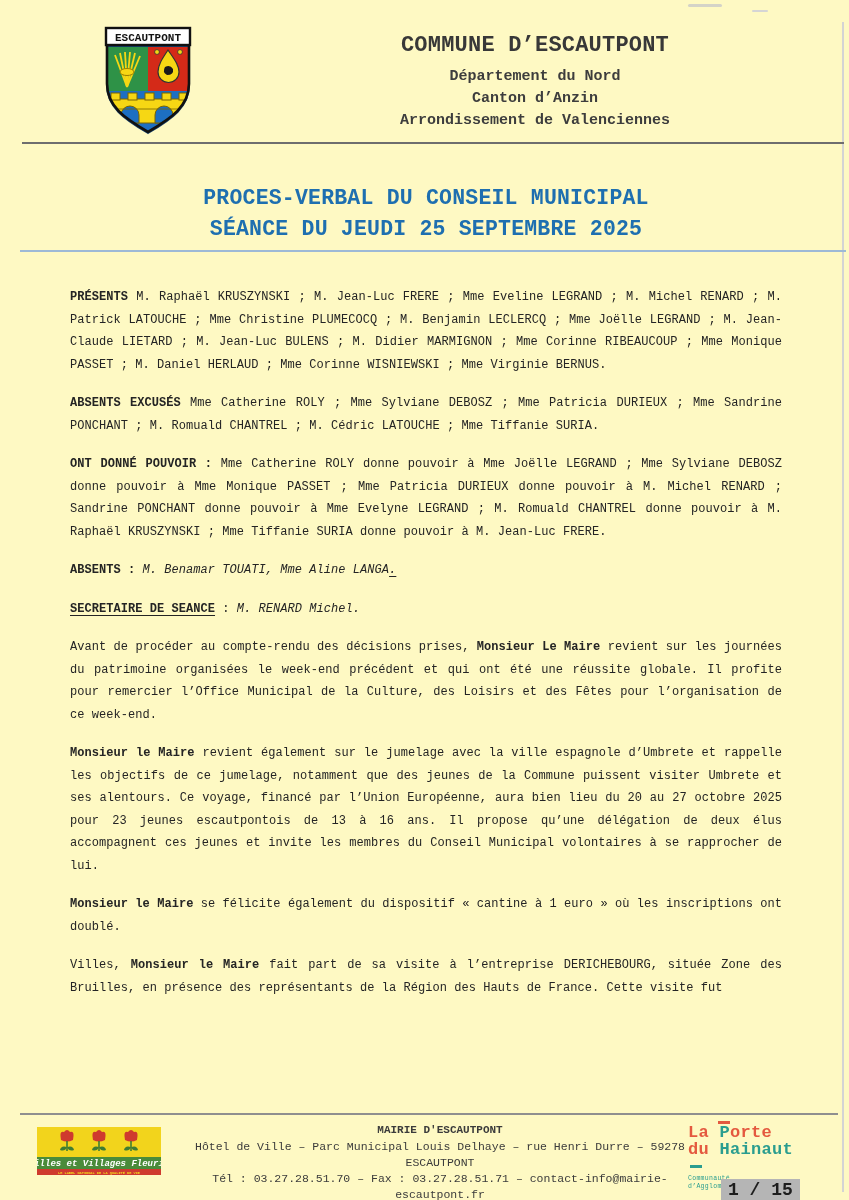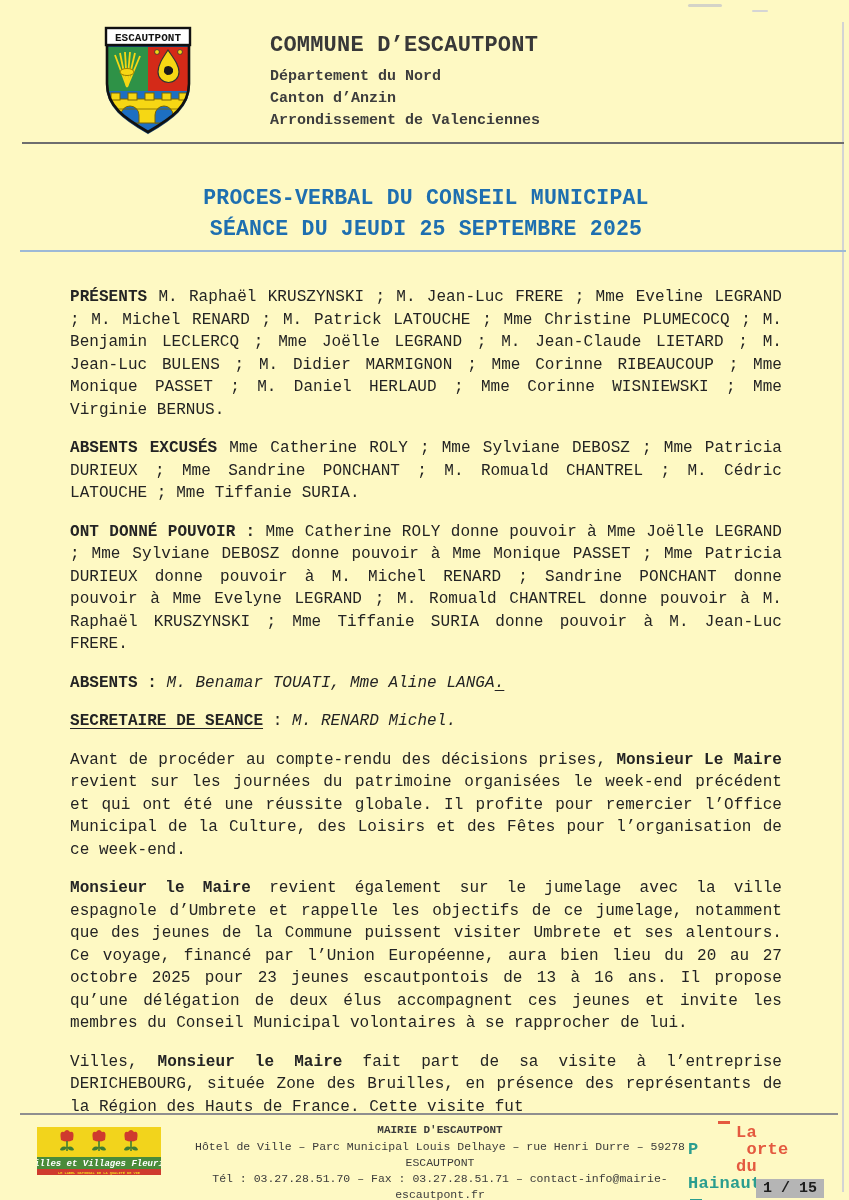--- a/index.html
+++ b/index.html
@@ -8,53 +8,53 @@
     background:#fef9c3;overflow:hidden;
     font-family:Liberation Mono, monospace;color:#232323;
   }
   
   .scan-line-right{position:absolute;right:5px;top:22px;width:2px;height:1170px;background:#d4d4d4;}
   .smudge-a{position:absolute;left:688px;top:4px;width:34px;height:3px;background:#c9c9c9;border-radius:2px;opacity:.8;}
   .smudge-b{position:absolute;left:752px;top:10px;width:16px;height:2px;background:#d5d5d5;border-radius:2px;}
 
   
   .crest{position:absolute;left:99px;top:25px;}
-  .header-text{position:absolute;left:270px;top:33px;width:530px;color:#3a3a3a;}
+  .header-text{position:absolute;left:270px;top:33px;width:530px;text-align:center;color:#3a3a3a;}
   .commune{font-size:22px;font-weight:bold;letter-spacing:.2px;margin-bottom:8px;color:#383838;}
   .sub{font-size:15px;font-weight:bold;line-height:22px;color:#3d3d3d;}
   .header-rule{position:absolute;left:22px;top:142px;width:822px;height:2px;background:#6e6e6e;}
 
   
   .doc-title{position:absolute;left:20px;top:183px;width:812px;text-align:center;
     font-size:21.5px;font-weight:bold;line-height:31px;letter-spacing:.2px;}
   .title-rule{position:absolute;left:20px;top:250px;width:826px;height:2px;background:#9db9d6;}
 
   
   .body-text{position:absolute;left:70px;top:286px;width:712px;
-    font-size:16px;line-height:22.5px;text-align:justify;letter-spacing:.05px;color:#242424;}
+    font-size:12px;line-height:22.5px;text-align:justify;letter-spacing:.05px;color:#242424;}
   .body-text p{margin:0 0 16px 0;}
   .b{font-weight:bold;}
   .i{font-style:italic;}
   .u{text-decoration:underline;text-underline-offset:3px;}
 
   
   .footer-rule{position:absolute;left:20px;top:1113px;width:818px;height:2px;background:#8f8f8f;}
   .vvf-logo{position:absolute;left:37px;top:1127px;}
   .footer-center{position:absolute;left:170px;top:1124px;width:540px;text-align:center;color:#3b3b3b;}
   .footer-name{font-size:11px;font-weight:bold;margin-bottom:3px;}
   .footer-line{font-size:11.5px;line-height:16px;}
   .lph-logo{position:absolute;left:688px;top:1124px;width:130px;line-height:17px;}
   .lph-line{font-size:17px;font-weight:bold;letter-spacing:.3px;}
-  .lph-or{color:#e4593f;margin-left:48px;}
+  .lph-or{color:#e4593f;}
   .lph-teal{color:#2a9d8f;position:relative;}
   .lph-bar-top{position:absolute;left:30px;top:-3px;width:12px;height:3px;background:#e4593f;}
   .lph-bar-bottom{display:inline-block;width:12px;height:3px;background:#2a9d8f;margin:2px 0 2px 2px;}
   .lph-sub{font-size:6.5px;line-height:8px;color:#2a9d8f;letter-spacing:.3px;}
-  .page-chip{position:absolute;left:756px;top:1179px;background:#b5b5b5;color:#1d1d1d;
-    font-size:15px;font-weight:bold;padding:1px 7px;}
+  .page-chip{position:absolute;left:721px;top:1179px;background:#b5b5b5;color:#1d1d1d;
+    font-size:18px;font-weight:bold;padding:1px 7px;}
 </style>
 </head>
 <body>
 
 <div class="page">
 
   <div class="scan-line-right"></div>
   <div class="smudge-a"></div>
   <div class="smudge-b"></div>
 
@@ -127,20 +127,21 @@
     <p><span class="b">ONT DONNÉ POUVOIR : </span><span>Mme Catherine ROLY donne pouvoir à Mme Joëlle LEGRAND ; Mme Sylviane DEBOSZ donne pouvoir à Mme Monique PASSET ; Mme Patricia DURIEUX donne pouvoir à M. Michel RENARD ; Sandrine PONCHANT donne pouvoir à Mme Evelyne LEGRAND ; M. Romuald CHANTREL donne pouvoir à M. Raphaël KRUSZYNSKI ; Mme Tiffanie SURIA donne pouvoir à M. Jean-Luc FRERE.</span></p>
 
     <p><span class="b">ABSENTS : </span><span class="i">M. Benamar TOUATI, Mme Aline LANGA</span><span class="i u">.</span></p>
 
     <p><span class="b u">SECRETAIRE DE SEANCE</span><span> : </span><span class="i">M. RENARD Michel.</span></p>
 
     <p><span>Avant de procéder au compte-rendu des décisions prises, </span><span class="b">Monsieur Le Maire</span><span> revient sur les journées du patrimoine organisées le week-end précédent et qui ont été une réussite globale. Il profite pour remercier l’Office Municipal de la Culture, des Loisirs et des Fêtes pour l’organisation de ce week-end.</span></p>
 
     <p><span class="b">Monsieur le Maire</span><span> revient également sur le jumelage avec la ville espagnole d’Umbrete et rappelle les objectifs de ce jumelage, notamment que des jeunes de la Commune puissent visiter Umbrete et ses alentours. Ce voyage, financé par l’Union Européenne, aura bien lieu du 20 au 27 octobre 2025 pour 23 jeunes escautpontois de 13 à 16 ans. Il propose qu’une délégation de deux élus accompagnent ces jeunes et invite les membres du Conseil Municipal volontaires à se rapprocher de lui.</span></p>
 
+    <p><span class="b">Monsieur le Maire</span><span> se félicite également du dispositif « cantine à 1 euro » où les inscriptions ont doublé.</span></p>
 
 
     <p><span>Villes, </span><span class="b">Monsieur le Maire</span><span> fait part de sa visite à l’entreprise DERICHEBOURG, située Zone des Bruilles, en présence des représentants de la Région des Hauts de France. Cette visite fut</span></p>
   </main>
 
   <div class="footer-rule"></div>
 
   <svg class="vvf-logo" width="124" height="48" viewBox="0 0 124 48">
     <rect x="0" y="0" width="124" height="30" fill="#f2d41c"></rect>
     <g>

